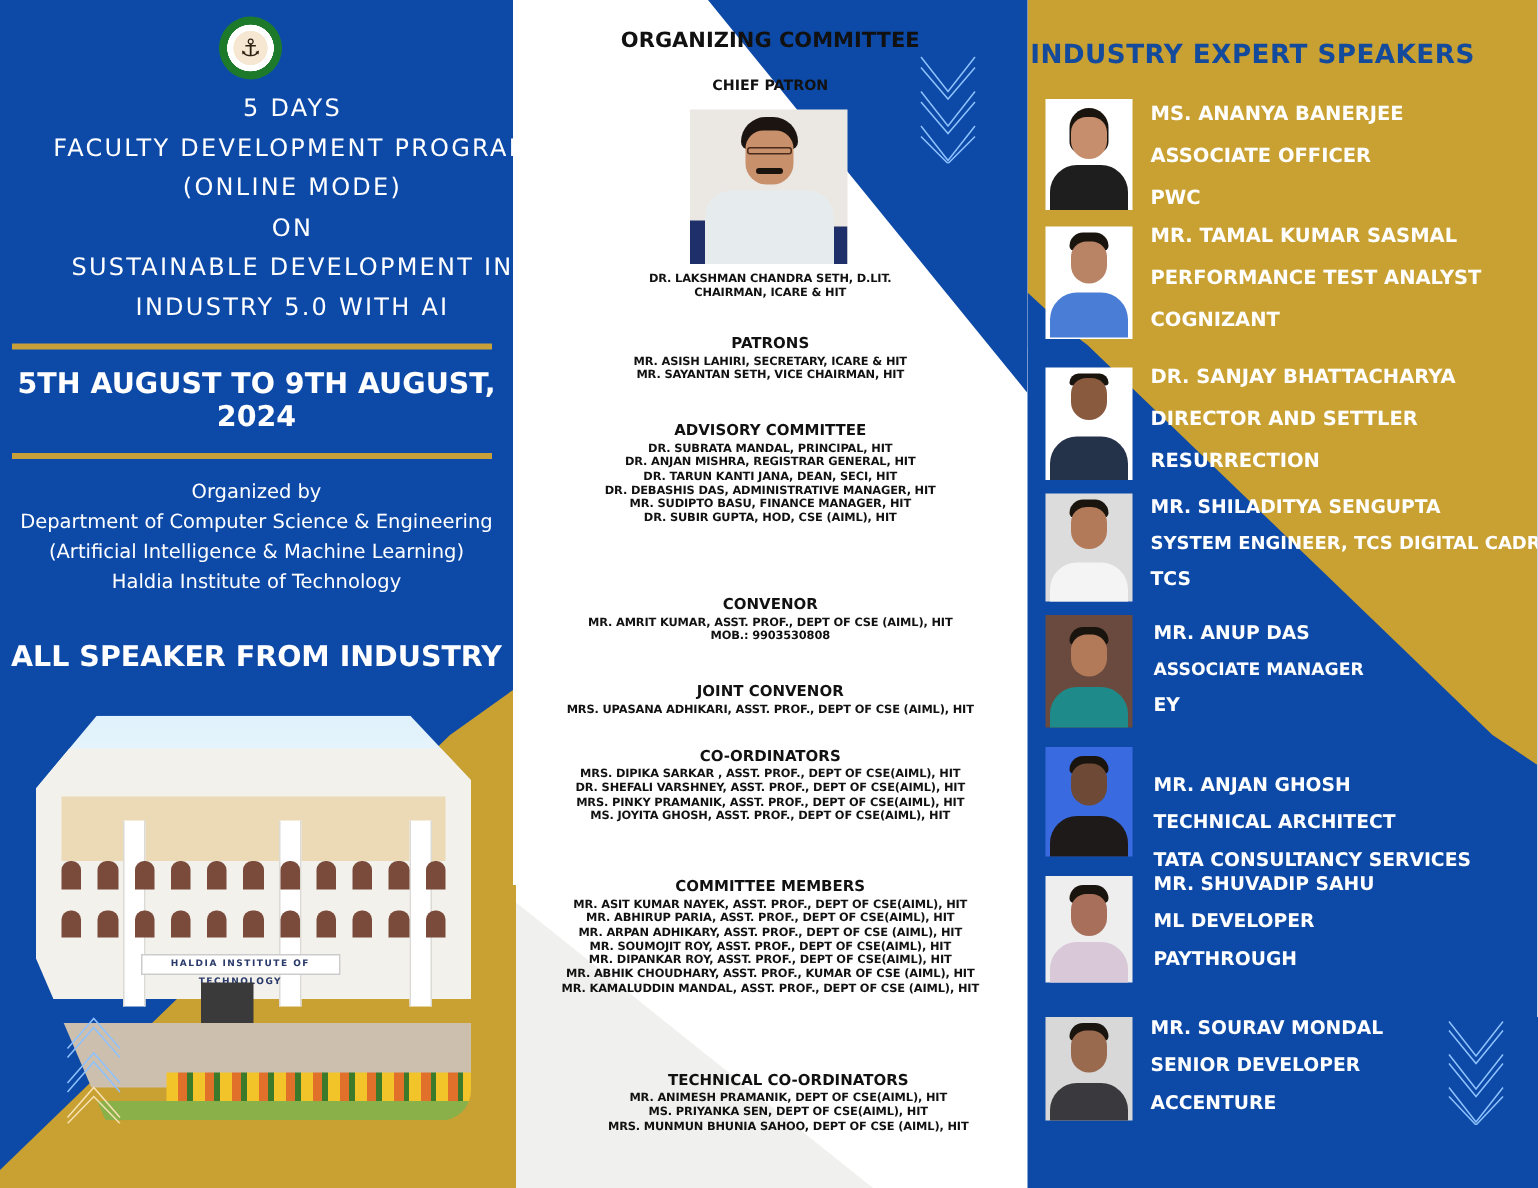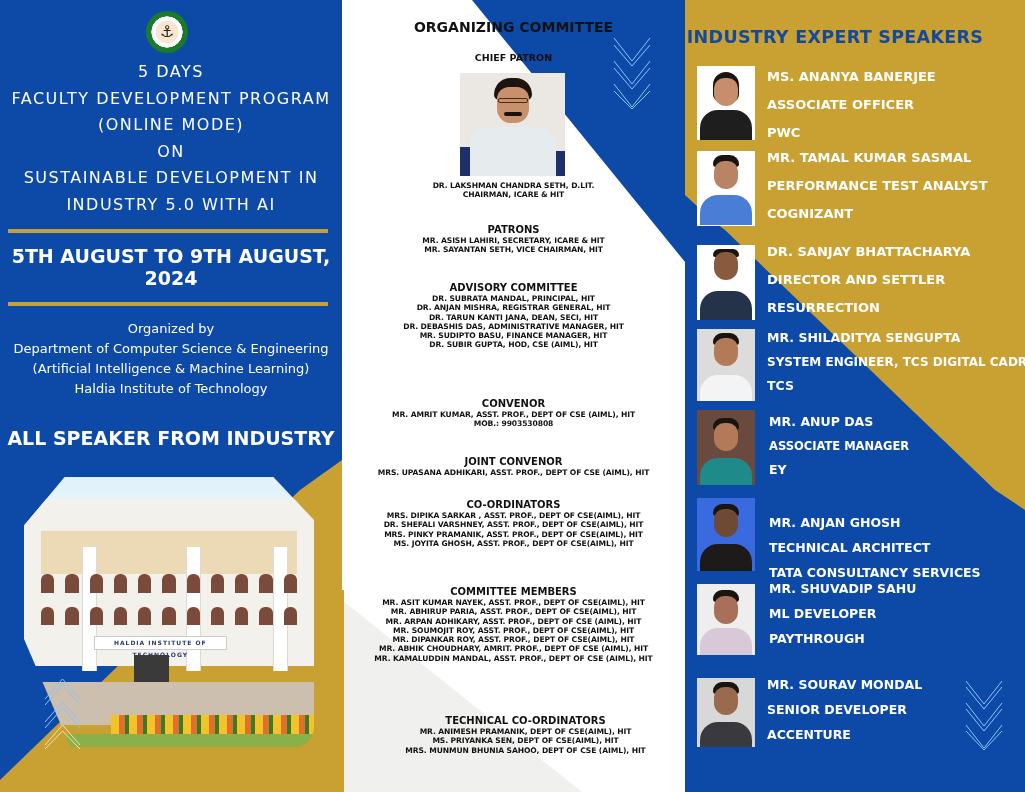--- a/index.html
+++ b/index.html
@@ -72,21 +72,21 @@
 
 <div class="panel" id="left">
   <svg class="gold-tri" viewBox="0 0 342 332" preserveAspectRatio="none">
     <polygon points="342,0 342,332 0,332 0,320 300,30" fill="#c9a032"></polygon>
   </svg>
 
   <div class="logo">
     <div class="logo-glyph">⚓</div>
   </div>
 
-  <div class="title-block" style="top:59px;">
+  <div class="title-block" style="top:59px;margin-left:24px;">
     <div class="title-line">5 DAYS</div>
     <div class="title-line">FACULTY DEVELOPMENT PROGRAM</div>
     <div class="title-line">(ONLINE MODE)</div>
     <div class="title-line">ON</div>
     <div class="title-line">SUSTAINABLE DEVELOPMENT IN</div>
     <div class="title-line">INDUSTRY 5.0 WITH AI</div>
   </div>
 
   <div class="gold-rule" style="top:229px;"></div>
   <div class="title-block" style="top:245px;">
@@ -224,21 +224,21 @@
       <div class="sec-item">MS. JOYITA GHOSH, ASST. PROF., DEPT OF CSE(AIML), HIT</div>
     </div>
 
     <div style="position:absolute; left:0; width:343px; top:585px;">
       <div class="sec-head">COMMITTEE MEMBERS</div>
       <div class="sec-item">MR. ASIT KUMAR NAYEK, ASST. PROF., DEPT OF CSE(AIML), HIT</div>
       <div class="sec-item">MR. ABHIRUP PARIA, ASST. PROF., DEPT OF CSE(AIML), HIT</div>
       <div class="sec-item">MR. ARPAN ADHIKARY, ASST. PROF., DEPT OF CSE (AIML), HIT</div>
       <div class="sec-item">MR. SOUMOJIT ROY, ASST. PROF., DEPT OF CSE(AIML), HIT</div>
       <div class="sec-item">MR. DIPANKAR ROY, ASST. PROF., DEPT OF CSE(AIML), HIT</div>
-      <div class="sec-item">MR. ABHIK CHOUDHARY, AMRIT. PROF., DEPT OF CSE (AIML), HIT</div>
+      <div class="sec-item">MR. ABHIK CHOUDHARY, ASST. PROF., KUMAR OF CSE (AIML), HIT</div>
       <div class="sec-item">MR. KAMALUDDIN MANDAL, ASST. PROF., DEPT OF CSE (AIML), HIT</div>
     </div>
 
     <div style="position:absolute; left:12px; width:343px; top:714px;">
       <div class="sec-head">TECHNICAL CO-ORDINATORS</div>
       <div class="sec-item">MR. ANIMESH PRAMANIK, DEPT OF CSE(AIML), HIT</div>
       <div class="sec-item">MS. PRIYANKA SEN, DEPT OF CSE(AIML), HIT</div>
       <div class="sec-item">MRS. MUNMUN BHUNIA SAHOO, DEPT OF CSE (AIML), HIT</div>
     </div>
   </div>

